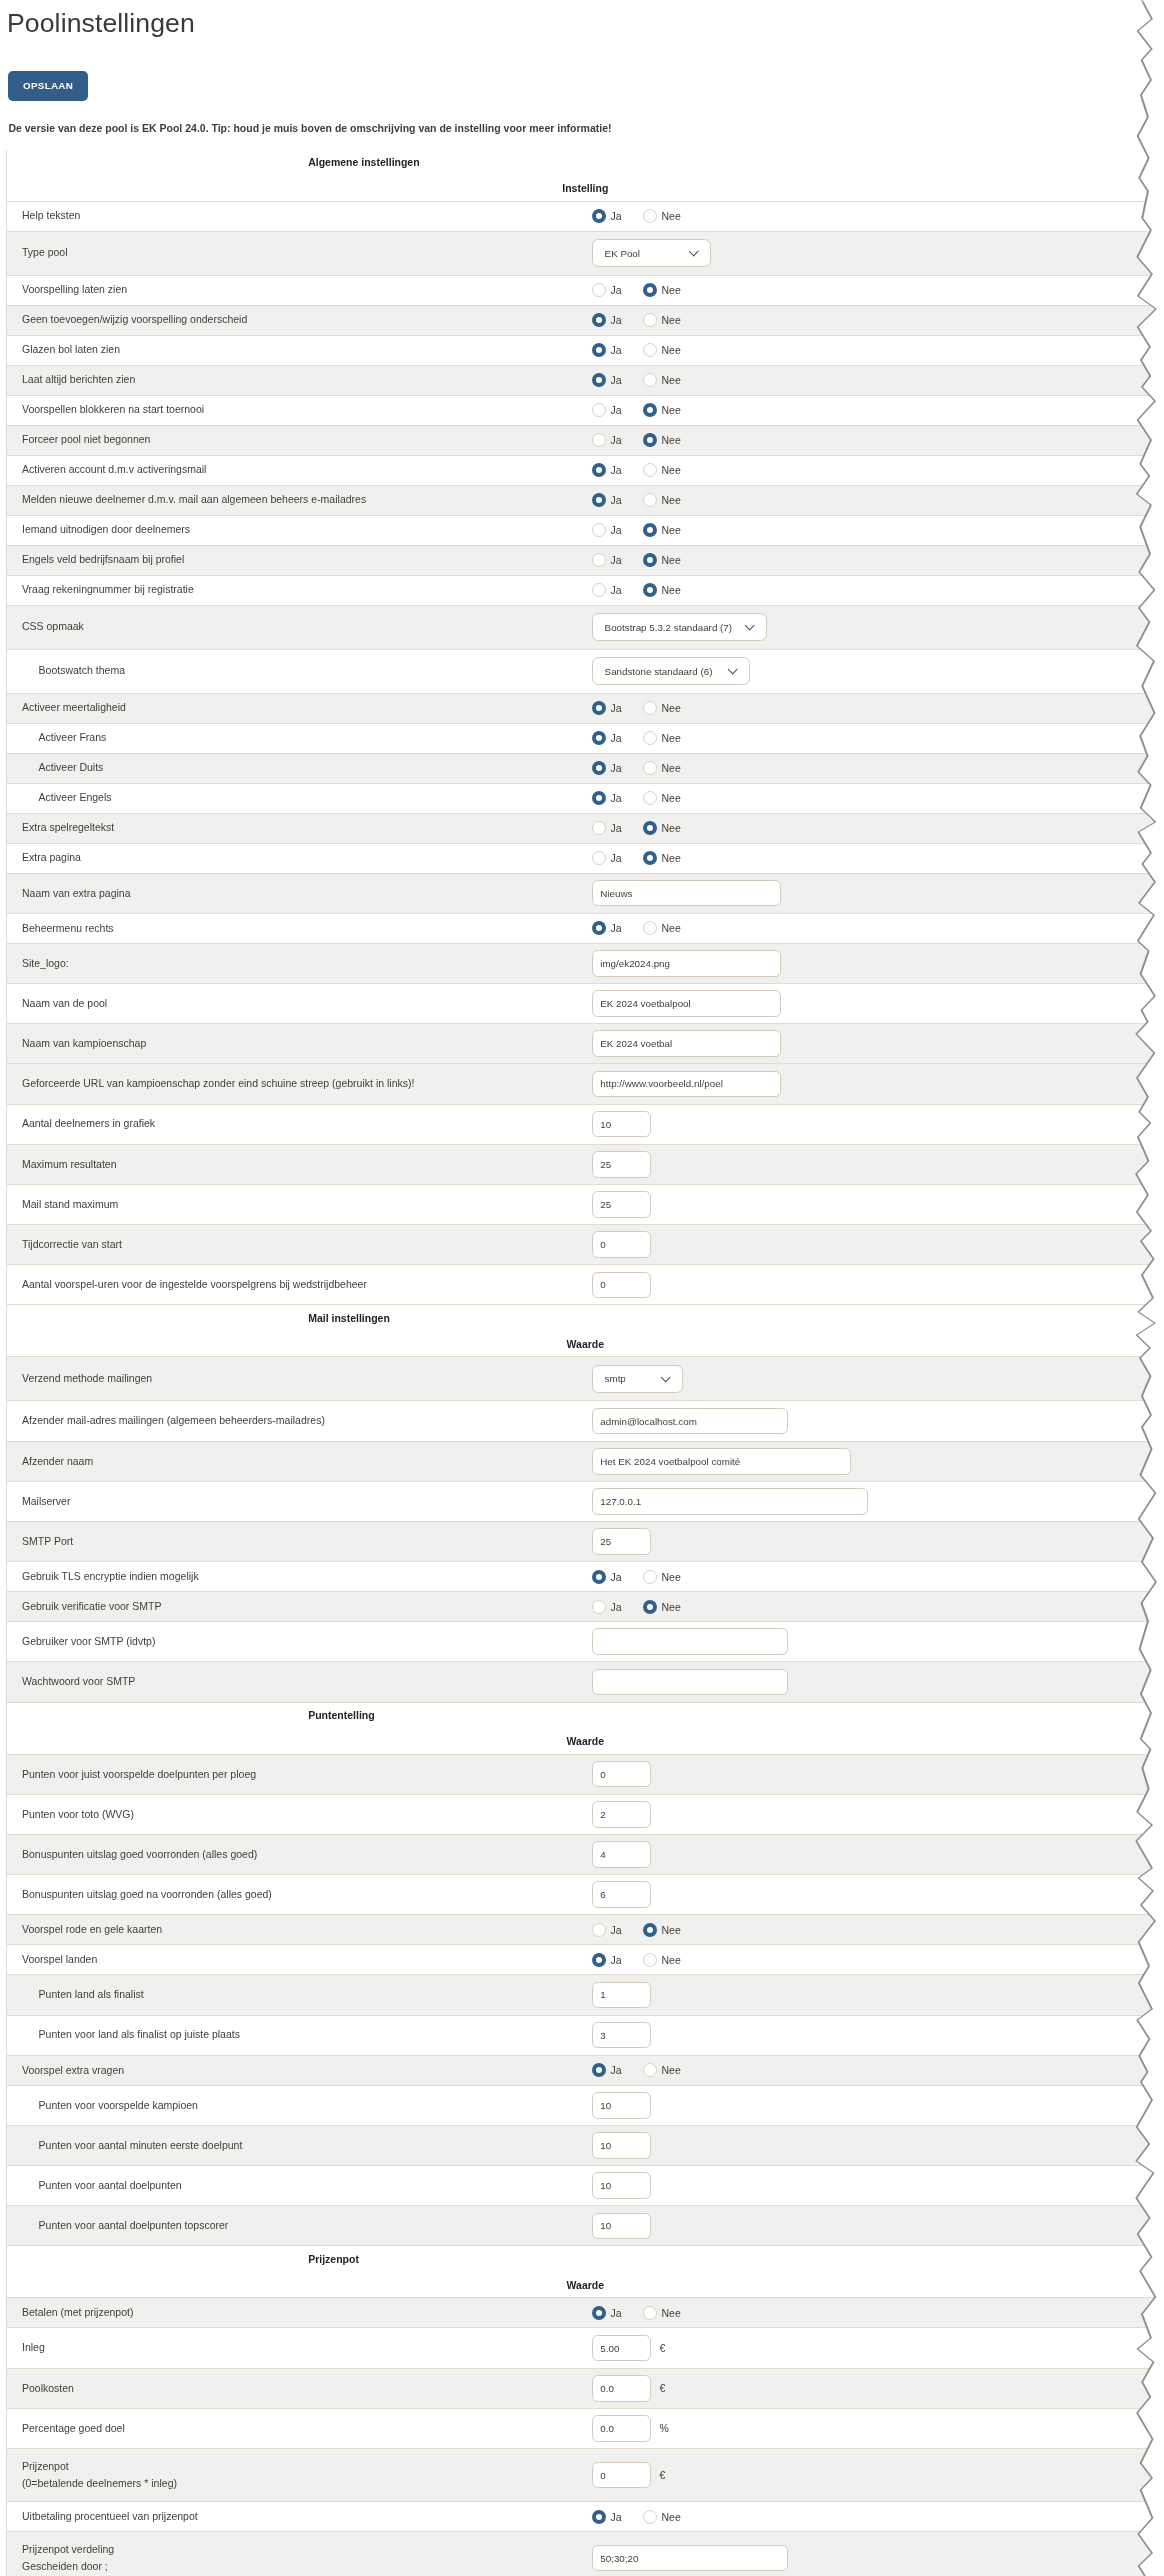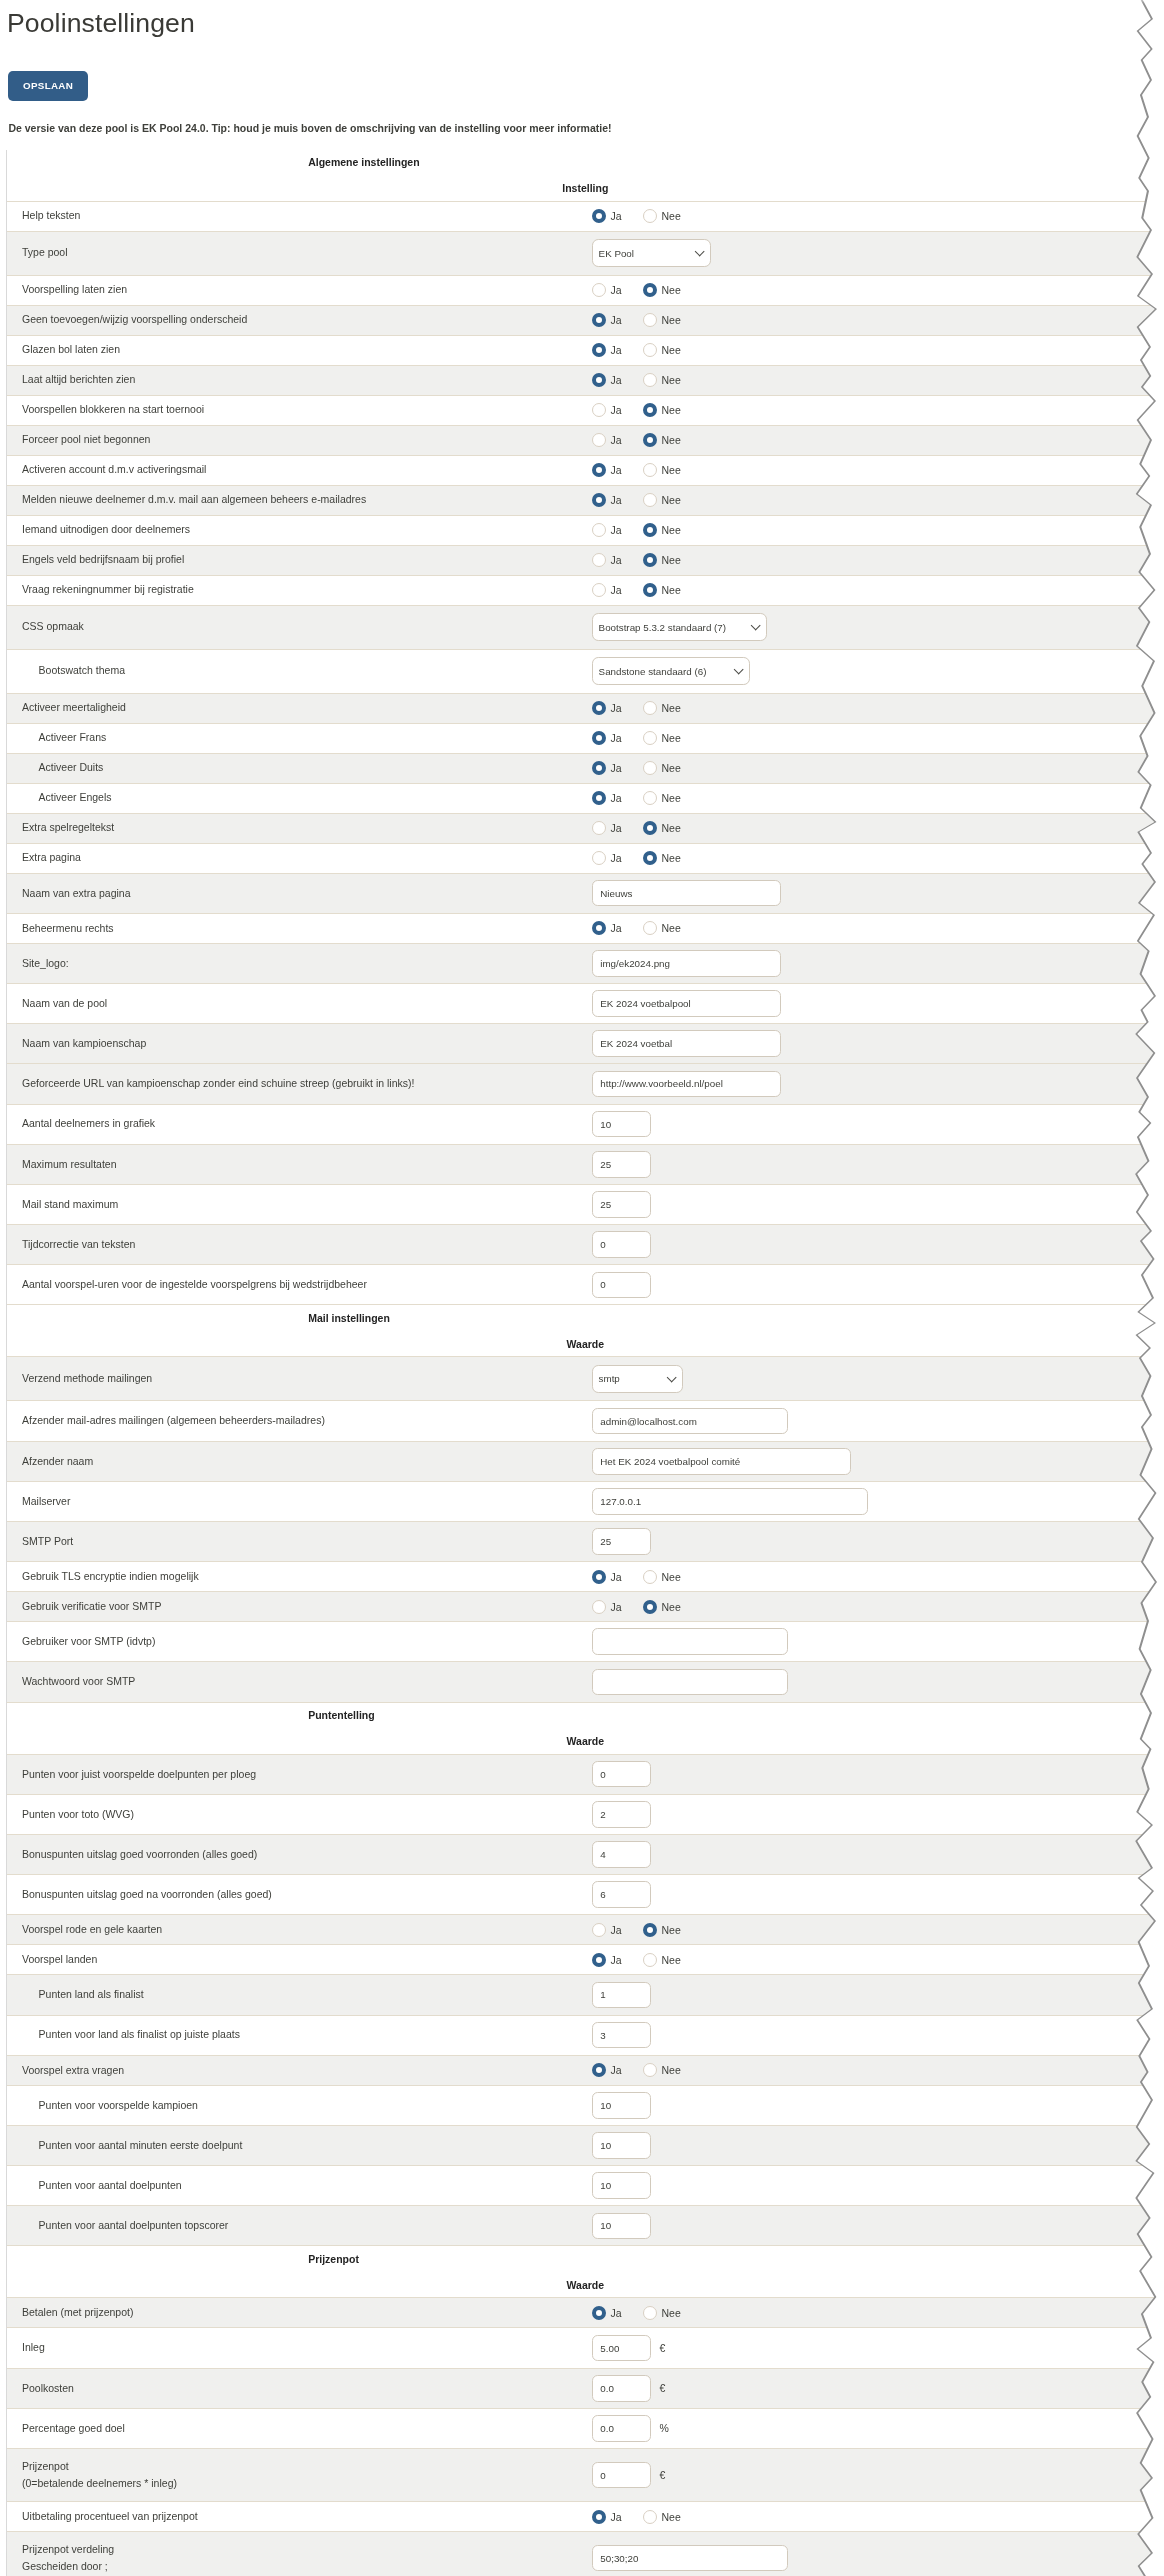--- a/index.html
+++ b/index.html
@@ -35,21 +35,21 @@
     border:0.7px solid #d9d0c3;display:inline-block;}
   .radio.sel{border:4.2px solid #31608c;}
   .radio-txt{font-size:10.5px;margin-left:4.9px;color:#3e3f3a;}
   input.txt{
     height:26.6px;border:0.7px solid #d2cabd;border-radius:5.6px;padding:0 7.7px;font-size:9.8px;
     color:#3e3f3a;box-sizing:border-box;background:#fff;font-family:"Liberation Sans",sans-serif;outline:none;
   }
   .unit{margin-left:9px;font-size:10.5px;}
   .select{
     height:28px;border:0.7px solid #d2cabd;border-radius:6.3px;display:inline-flex;align-items:center;
-    justify-content:space-between;padding:0 6px;font-size:9.8px;background:#fff;box-sizing:border-box;
+    justify-content:space-between;padding:0 12px;font-size:9.8px;background:#fff;box-sizing:border-box;
     cursor:pointer;color:#3e3f3a;
   }
   .chev{width:6.3px;height:6.3px;border-right:1.4px solid #4a4a45;border-bottom:1.4px solid #4a4a45;
     transform:rotate(45deg) translate(-0.7px,-0.7px);margin-left:9.8px;flex:0 0 auto;}
   .bottom-bar{position:relative;height:84px;margin-top:19.6px;}
   .btn-save.bottom{
     position:absolute;left:17px;top:2.8px;
     background:linear-gradient(#e3e7eb,#9dabbc);color:#fff;
   }
   .watermark{
@@ -392,21 +392,21 @@
           <input class="txt" type="text" value="25" style="width: 59px;">
         </div>
       </div>
       <div class="row r-input">
         <div class="cell-label"><span>Mail stand maximum</span></div>
         <div class="cell-value">
           <input class="txt" type="text" value="25" style="width: 59px;">
         </div>
       </div>
       <div class="row r-input shade">
-        <div class="cell-label"><span>Tijdcorrectie van teksten</span></div>
+        <div class="cell-label"><span>Tijdcorrectie van start</span></div>
         <div class="cell-value">
           <input class="txt" type="text" value="0" style="width: 59px;">
         </div>
       </div>
       <div class="row r-input">
         <div class="cell-label"><span>Aantal voorspel-uren voor de ingestelde voorspelgrens bij wedstrijdbeheer</span></div>
         <div class="cell-value">
           <input class="txt" type="text" value="0" style="width: 59px;">
         </div>
       </div>

